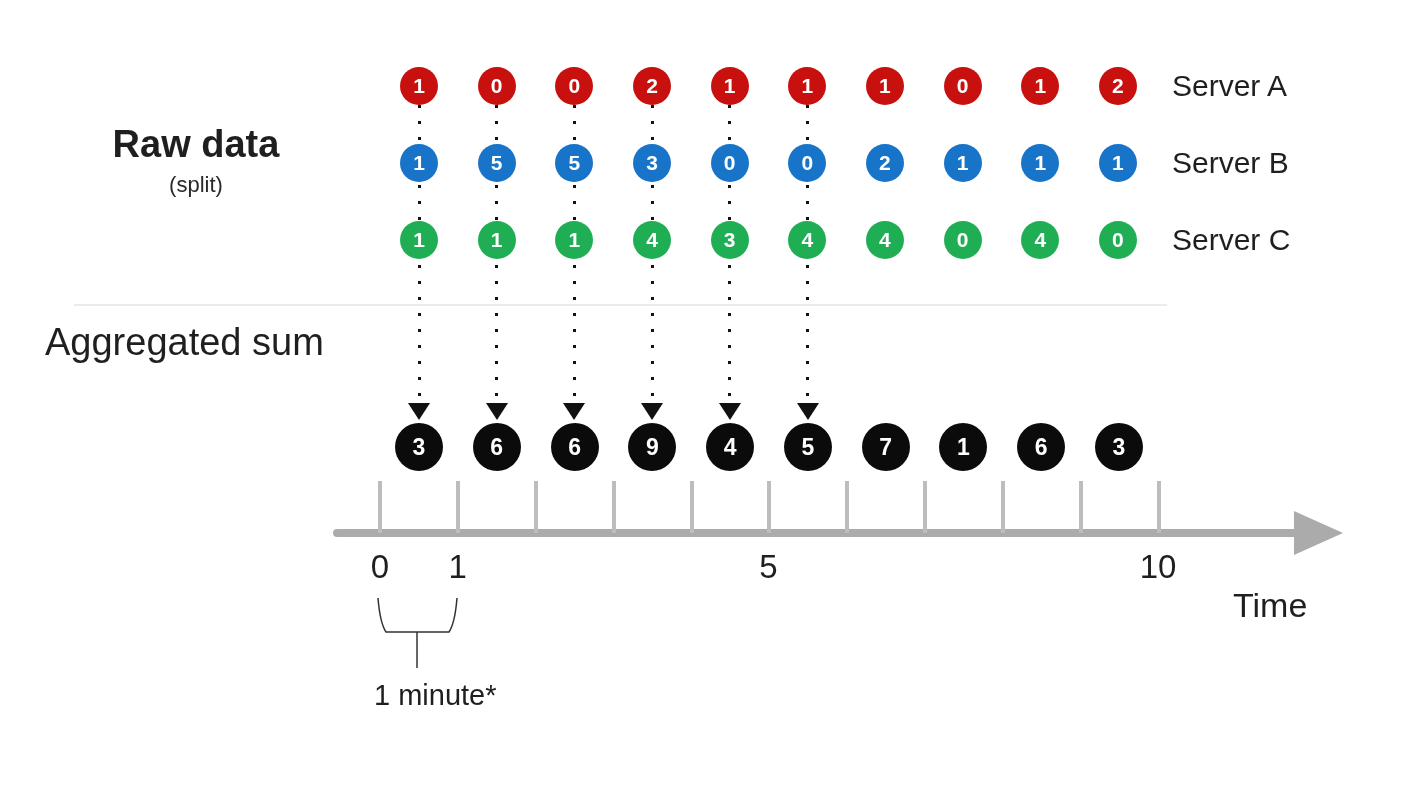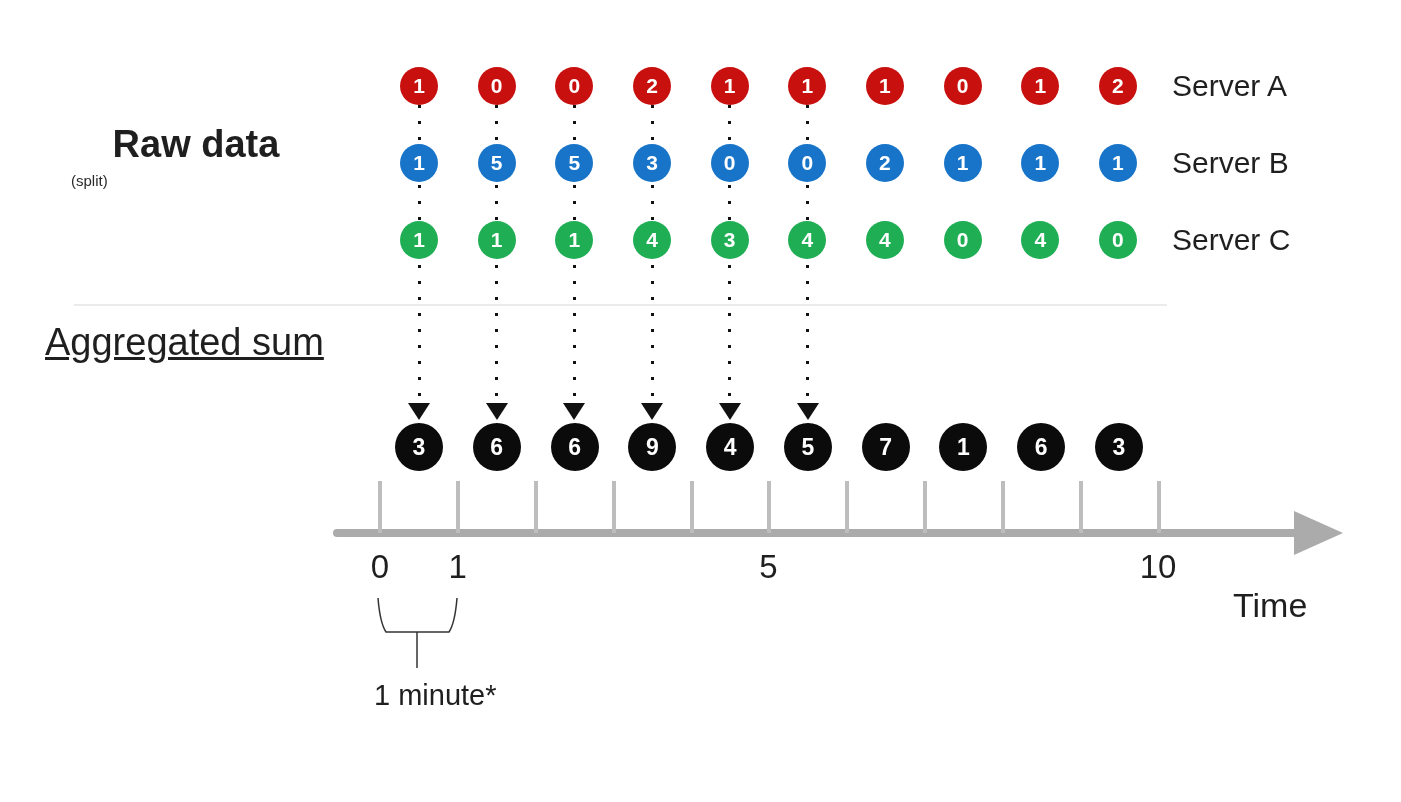--- a/index.html
+++ b/index.html
@@ -3,22 +3,22 @@
 <meta charset="utf-8">
 <style>
   html,body{margin:0;padding:0;background:#ffffff;}
   body{font-family:"Liberation Sans", sans-serif;color:#1f1f1f;}
   .stage{position:relative;width:1401px;height:802px;background:#fff;overflow:hidden;}
 
   .abs{position:absolute;}
 
   
   .raw-data{left:71px;top:123px;width:250px;text-align:center;font-size:38px;font-weight:bold;}
-  .split{left:71px;top:172px;width:250px;text-align:left;font-size:15px;color:#2a2a2a;}
-  .aggregated{left:45px;top:321px;font-size:38px;text-decoration:underline;}
+  .split{left:71px;top:172px;width:250px;text-align:center;font-size:22px;color:#2a2a2a;}
+  .aggregated{left:45px;top:321px;font-size:38px;}
   .time-period{left:97px;top:417px;width:200px;text-align:center;font-size:27px;line-height:43px;}
 
   
   .divider{left:74px;top:304px;width:1093px;height:2px;background:#ebebeb;}
 
   
   .row{display:flex;justify-content:space-between;position:absolute;z-index:2;}
   .rowA{left:400px;top:67px;width:737px;height:38px;}
   .rowB{left:400px;top:144px;width:737px;height:38px;}
   .rowC{left:400px;top:221px;width:737px;height:38px;}

